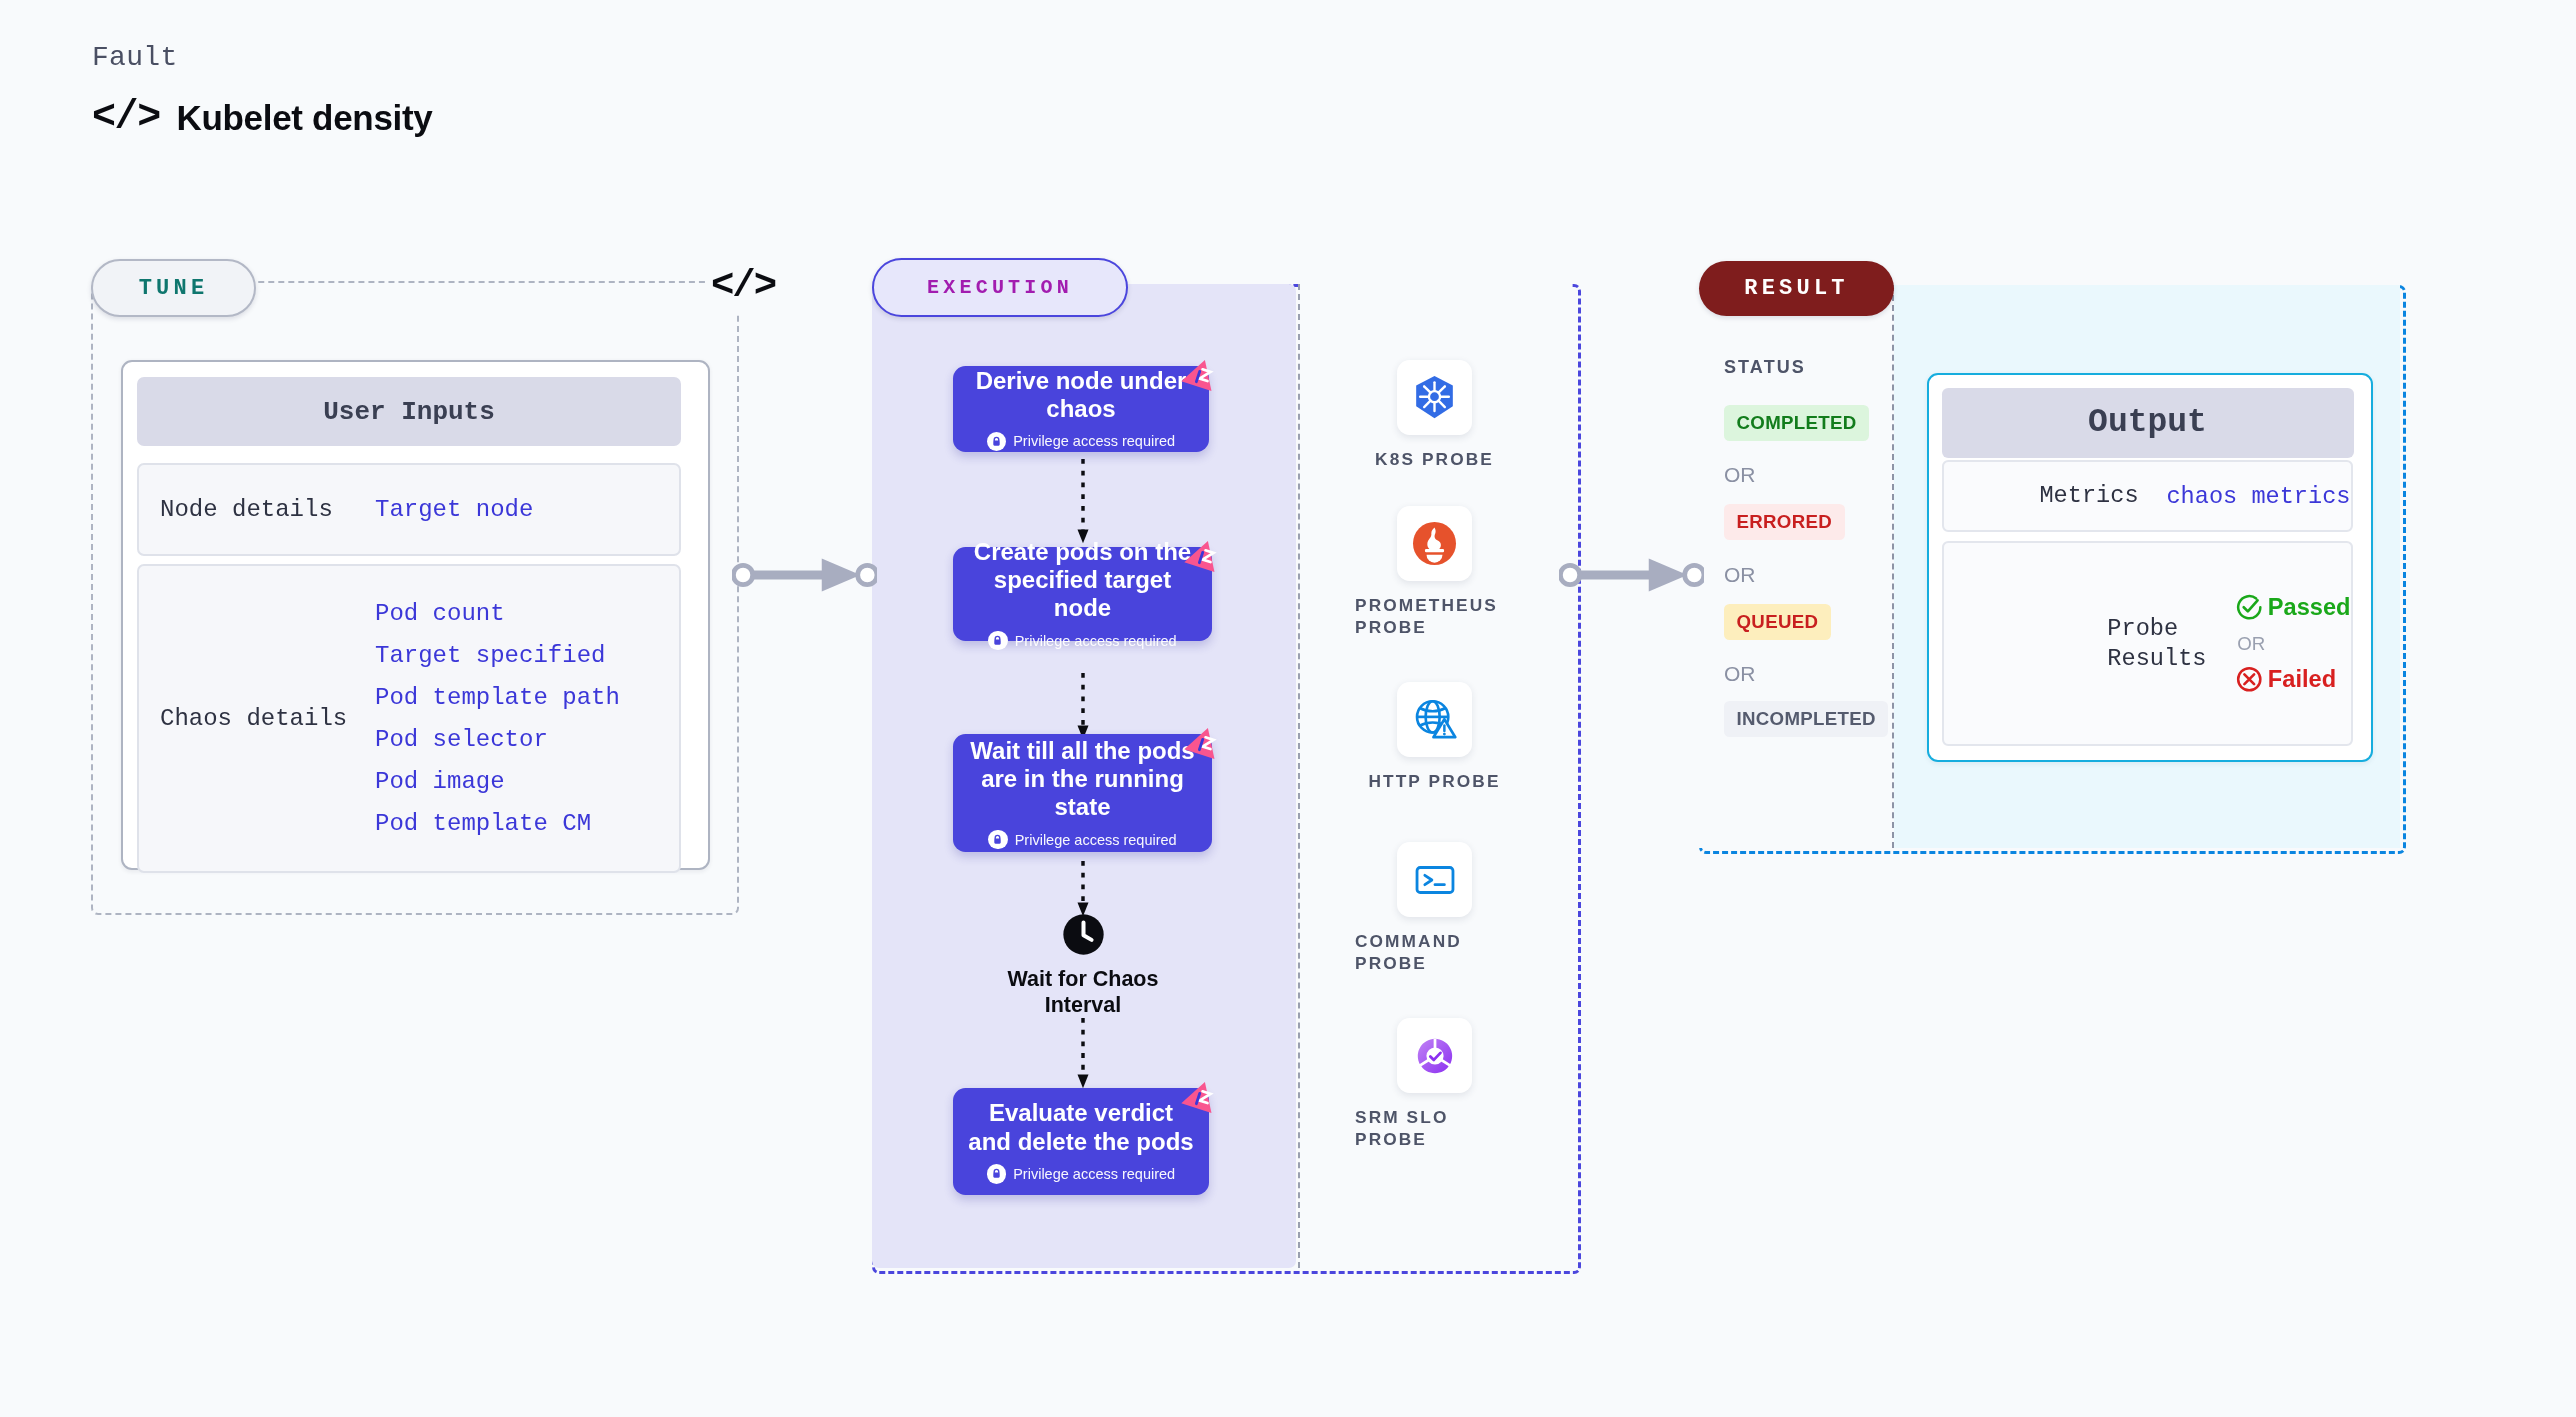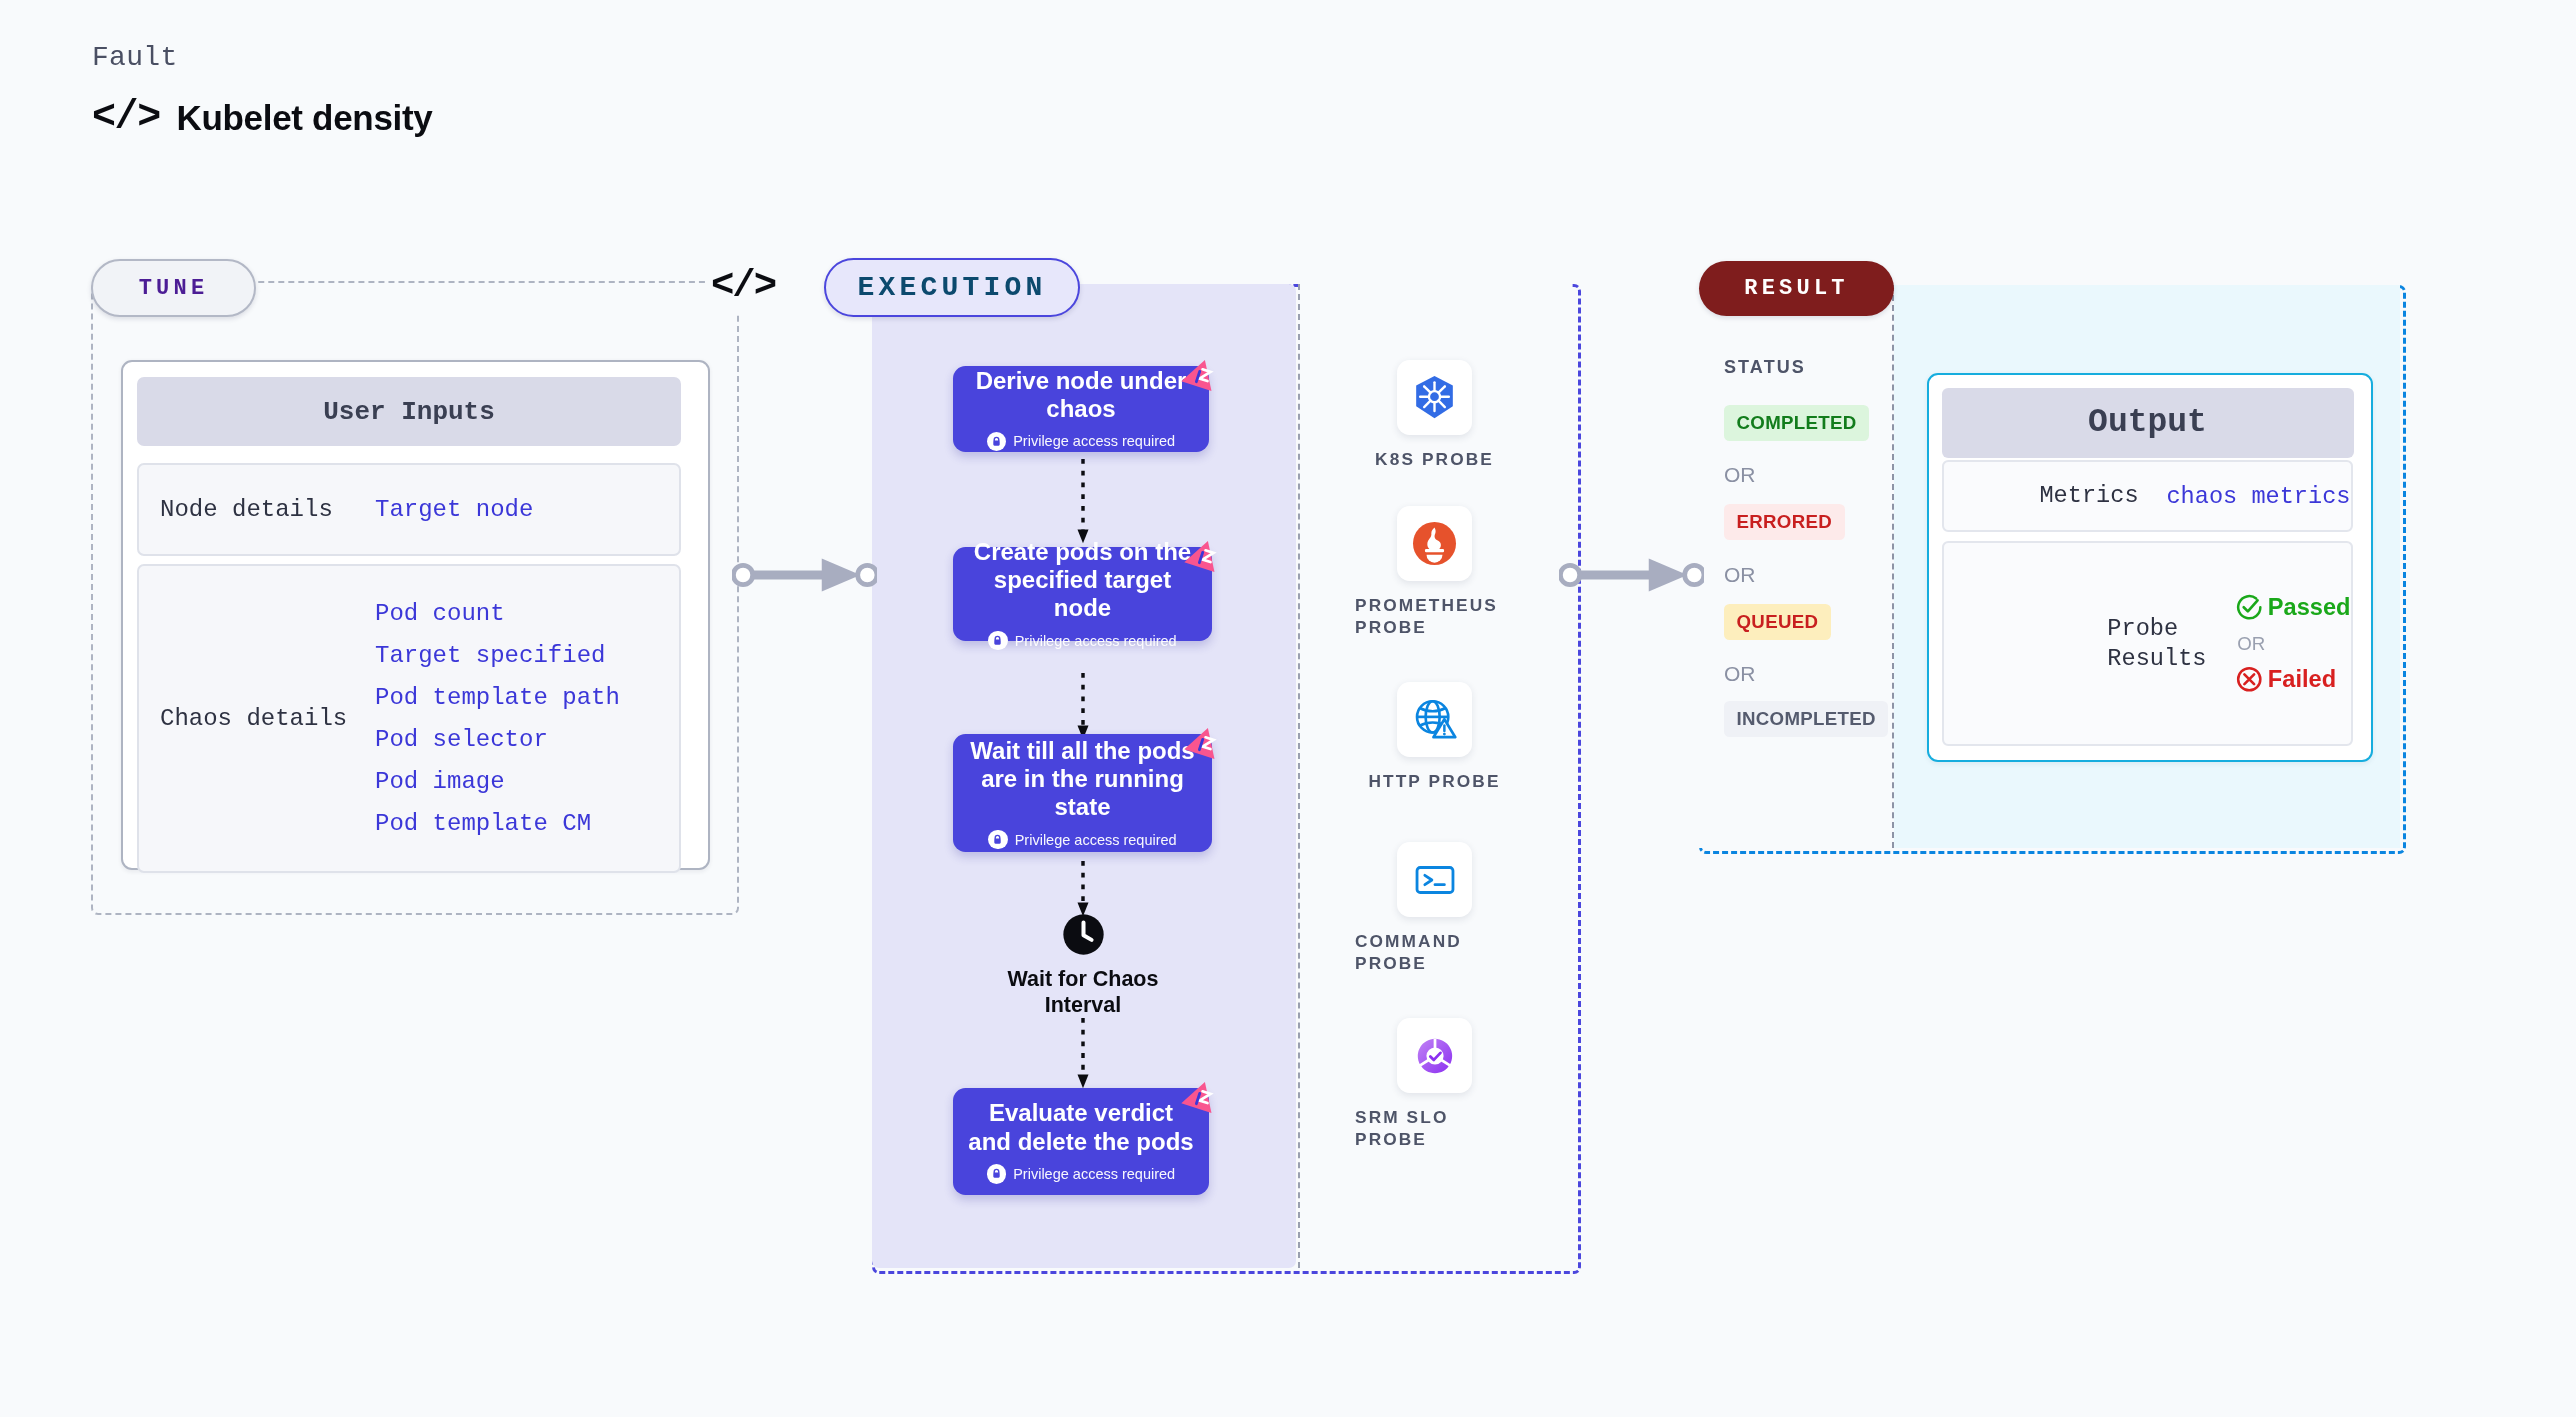--- a/index.html
+++ b/index.html
@@ -17,23 +17,23 @@
   #code-icon-title{font-family:"Liberation Mono",monospace;font-size:40px;font-weight:700;color:#0b0c11;letter-spacing:-1.4px;}
   #page-title{font-size:35px;font-weight:700;color:#0b0c11;letter-spacing:-0.3px;}
 
   
   .stage-badge{
     position:absolute;display:flex;align-items:center;justify-content:center;
     font-family:"Liberation Mono",monospace;font-weight:700;letter-spacing:4.2px;
     border-radius:33px;z-index:6;box-shadow:0 2.1px 4.8px rgba(20,20,60,.13);
   }
   #tune-badge{left:91px;top:259px;width:161px;height:54px;background:#f1f3f7;
-    border:2.1px solid #b3b8c6;color:#4c1d95;font-size:22px;}
-  #execution-badge{left:824px;top:258px;width:252px;height:55px;background:#e7e7fb;
-    border:2.8px solid #4b46dd;color:#0c4a6e;font-size:28px;}
+    border:2.1px solid #b3b8c6;color:#0f766e;font-size:22px;}
+  #execution-badge{left:872px;top:258px;width:252px;height:55px;background:#e7e7fb;
+    border:2.8px solid #4b46dd;color:#a21caf;font-size:20px;}
   #result-badge{left:1699px;top:261px;width:195px;height:55px;background:#7f1d1d;
     border:none;color:#fff;font-size:22px;}
 
   
   #tune-panel{
     position:absolute;left:91px;top:281px;width:644px;height:630px;
     border:2.8px dashed #aeb4c2;border-radius:7px;background:transparent;
   }
   #user-inputs-card{
     position:absolute;left:121px;top:360px;width:585px;height:506px;

